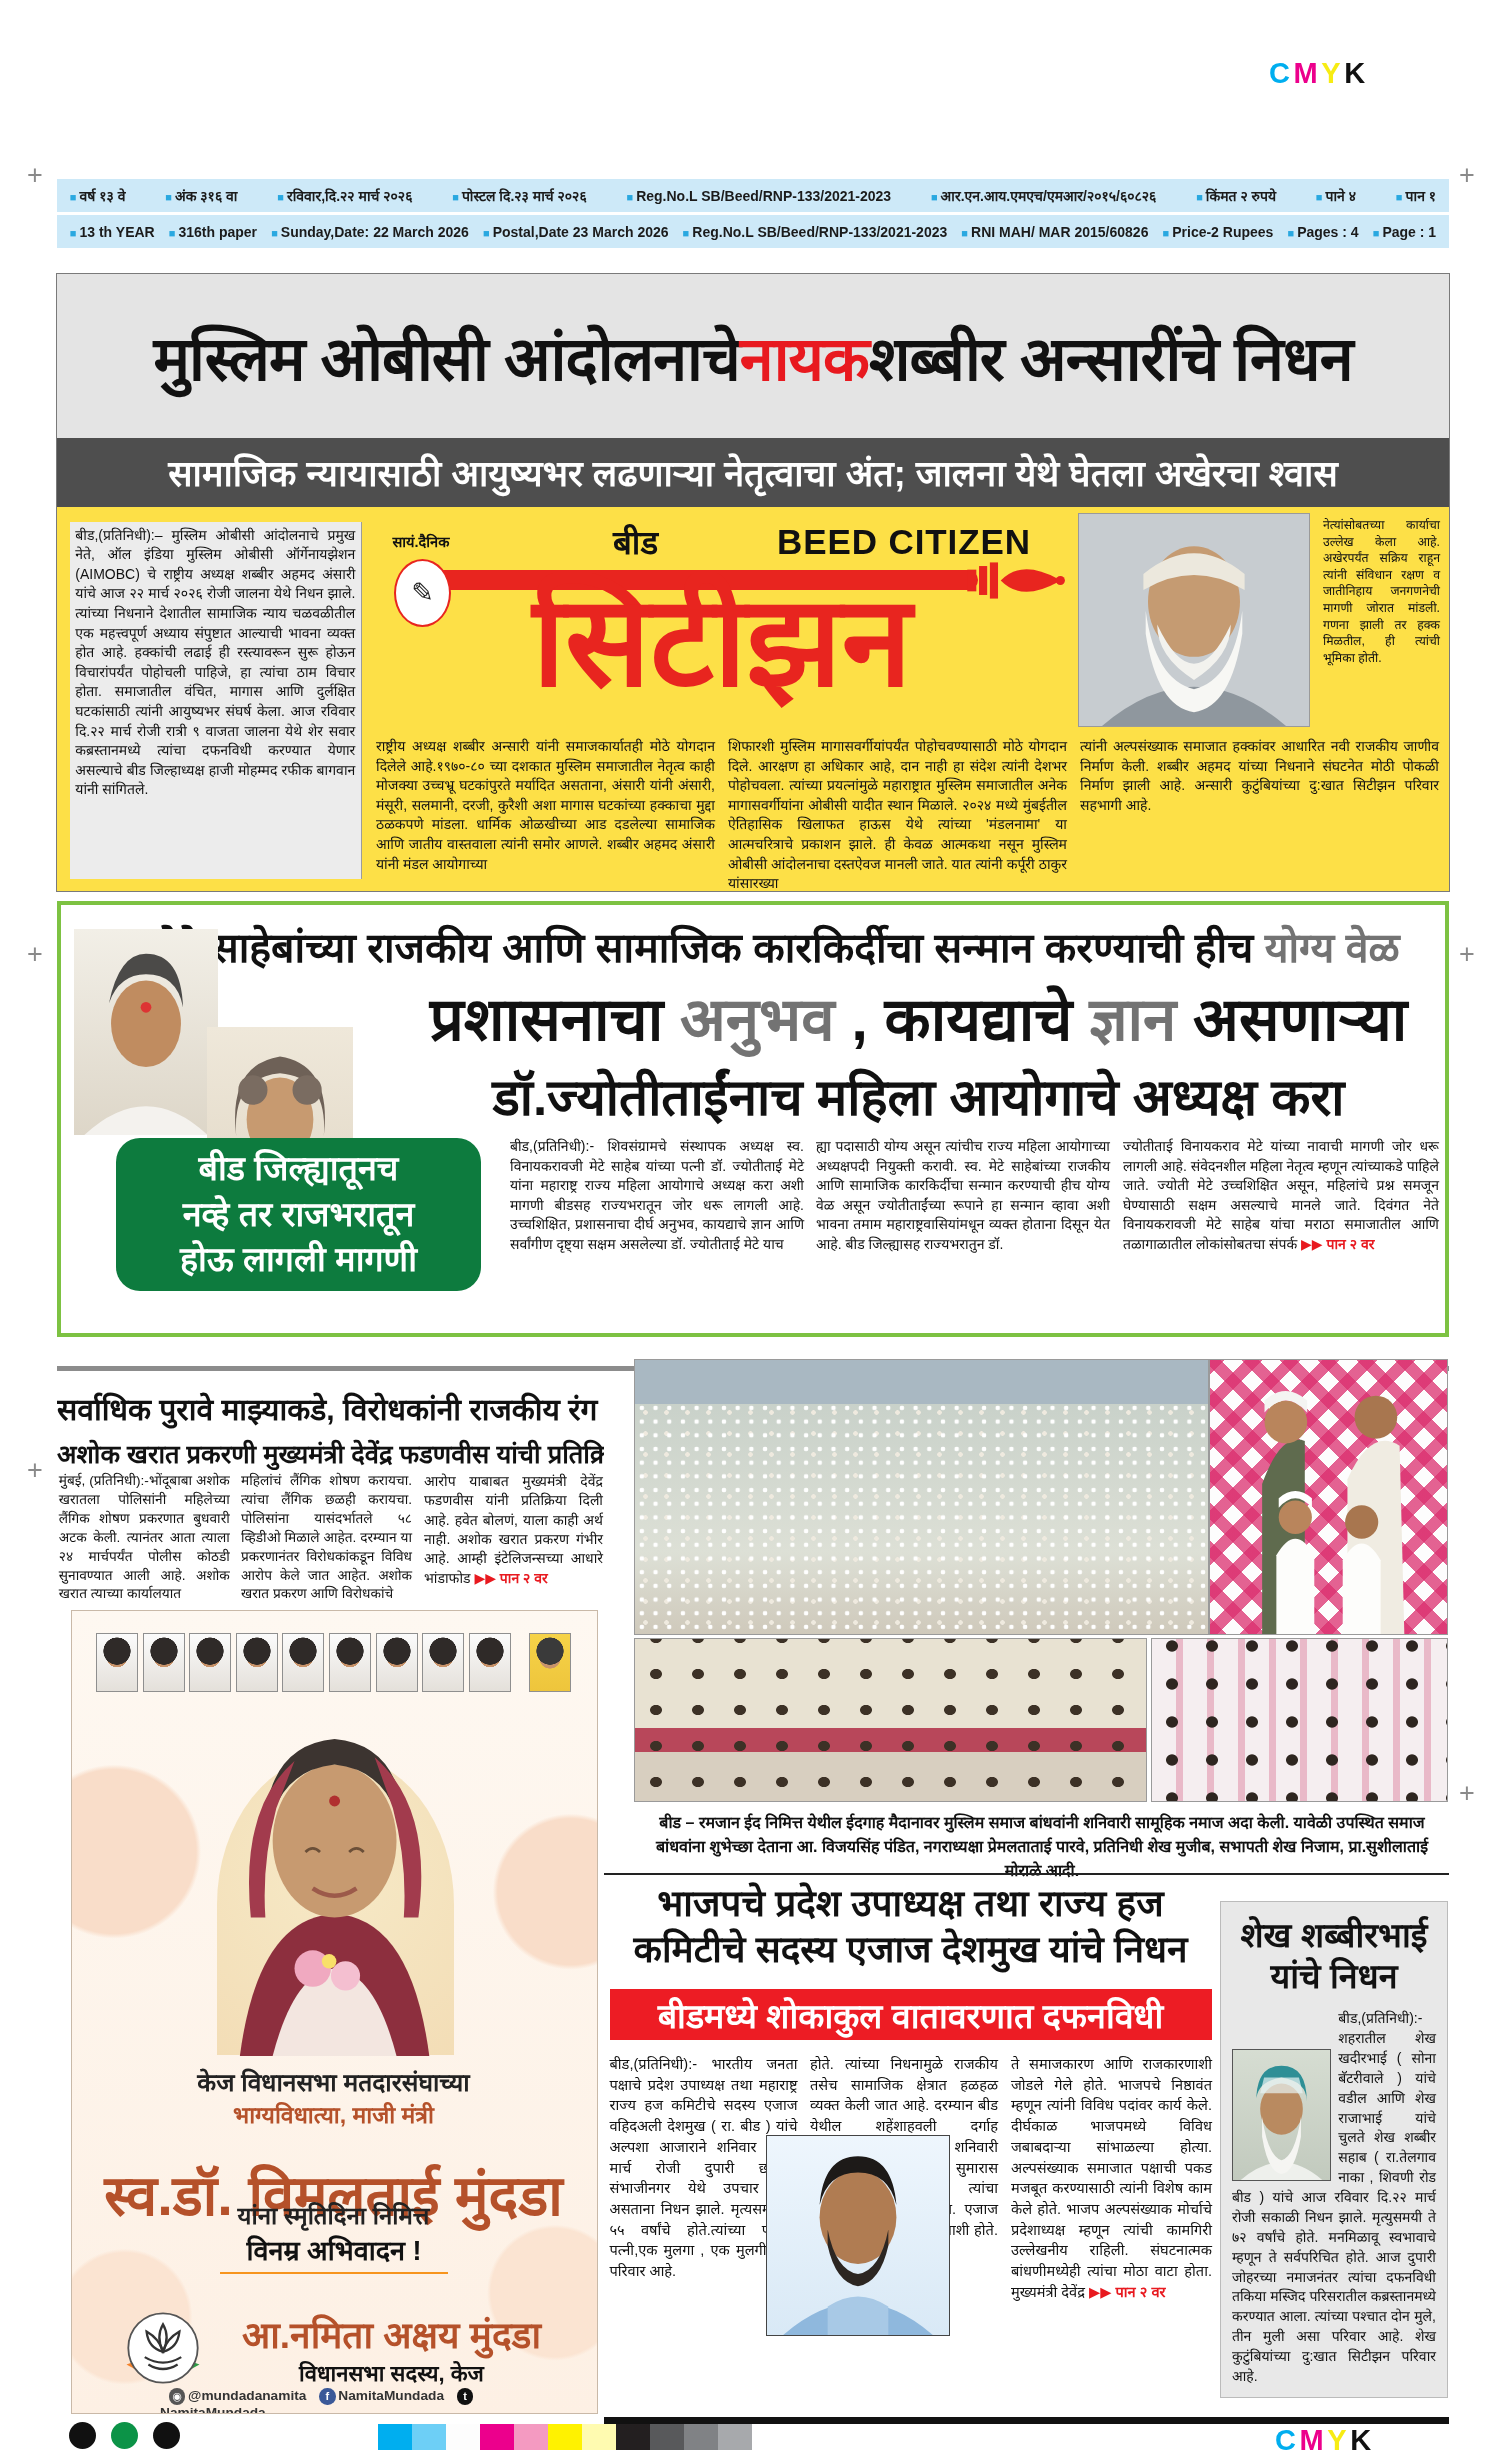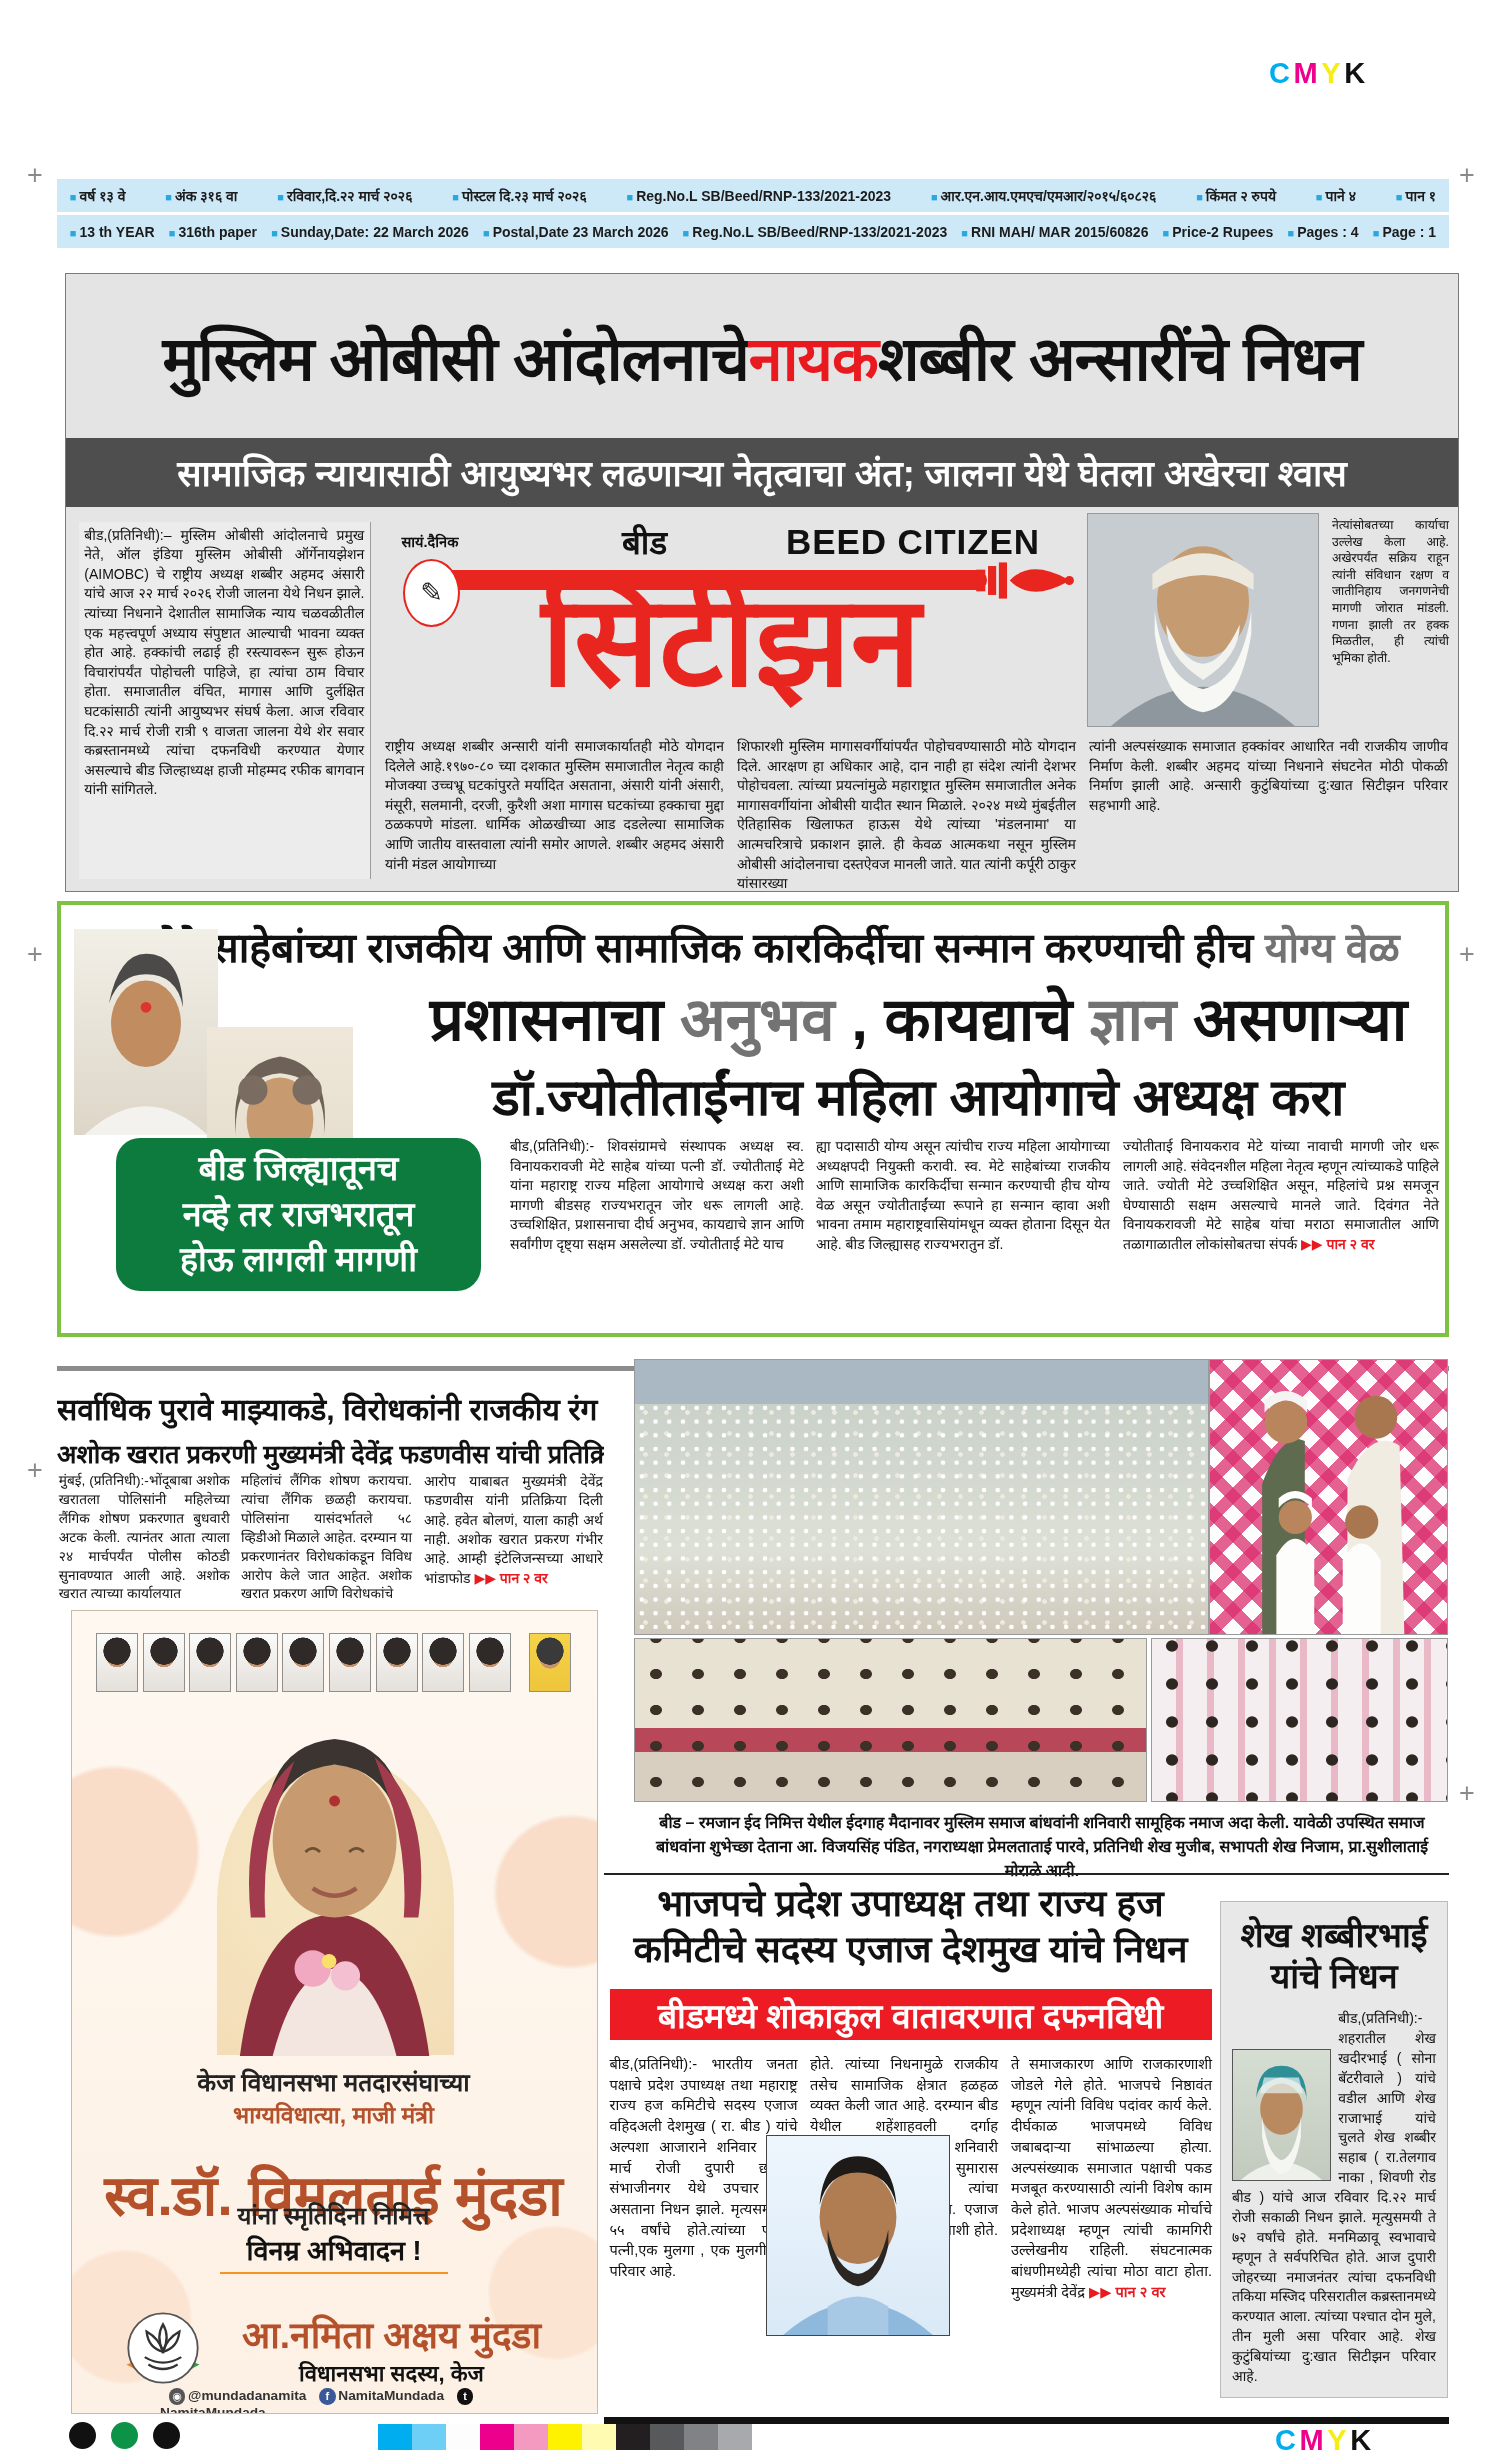--- a/index.html
+++ b/index.html
@@ -9,21 +9,21 @@
   .pre{white-space:pre-line;}
   .just{text-align:justify;}
   .ctr{text-align:center;}
   
   .crop{position:absolute;color:#8a8a8a;font-size:27px;font-weight:400;}
   
   .hrow{position:absolute;left:57px;width:1392px;height:33px;background:#cde9f8;display:flex;align-items:center;justify-content:space-between;padding:0 12.8px;box-sizing:border-box;font-size:14px;font-weight:bold;color:#1b1b1b;}
   .hitem{white-space:nowrap;}
   .hitem::before{content:"■ ";color:#29a8e0;font-size:11px;}
   
-  .s1box{left:66px;top:274px;width:1392px;height:617px;background:#e5e5e5;outline:1.8px solid #7a7a7a;}
+  .s1box{left:57px;top:274px;width:1392px;height:617px;background:#fde047;outline:1.8px solid #7a7a7a;}
   .s1h{left:0;top:0;width:100%;height:164px;background:#e4e4e4;display:flex;align-items:center;justify-content:center;font-size:61px;font-weight:bold;letter-spacing:-0.9px;}
   .s1h .red{color:#e8191f;}
   .s1sub{left:0;top:164px;width:100%;height:69px;background:#4e4e4e;color:#fff;display:flex;align-items:center;justify-content:center;font-size:36px;font-weight:bold;}
   .newscol{font-size:14px;line-height:1.4;}
   .pan2{color:#e8191f;font-weight:bold;}
   
   .penbar{position:absolute;background:#e8251f;border-radius:11px;}
   .mast-logo{color:#e8251f;font-weight:bold;}
   .pencircle{position:absolute;width:53px;height:64px;background:#fff;border:2.7px solid #e8251f;border-radius:50%;display:flex;align-items:center;justify-content:center;font-size:27px;color:#222;}
   

